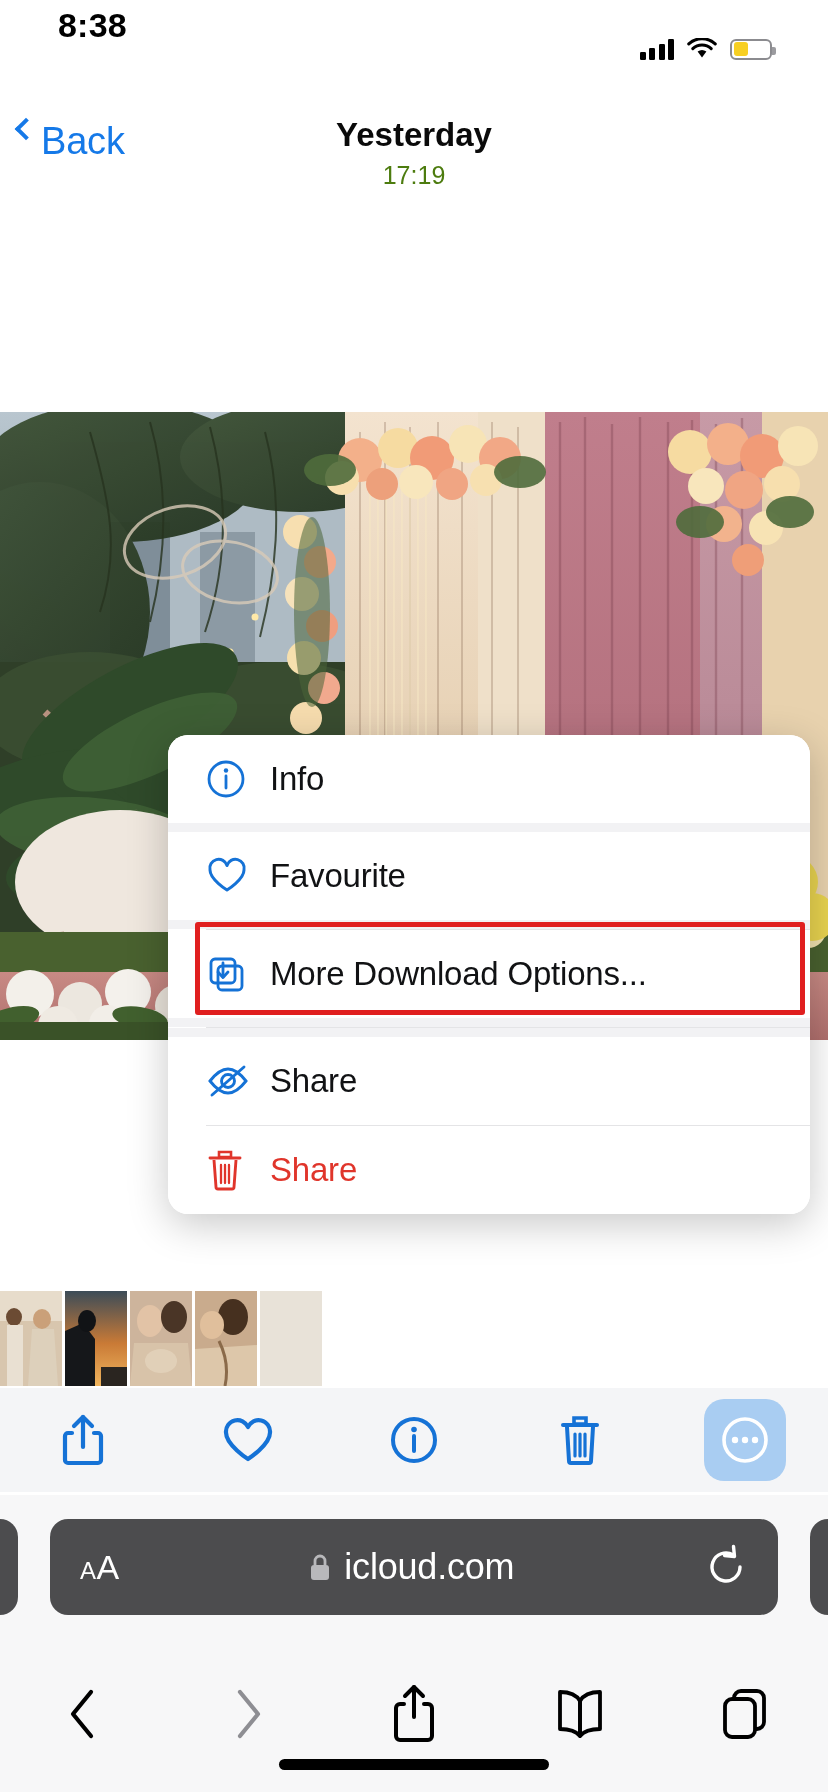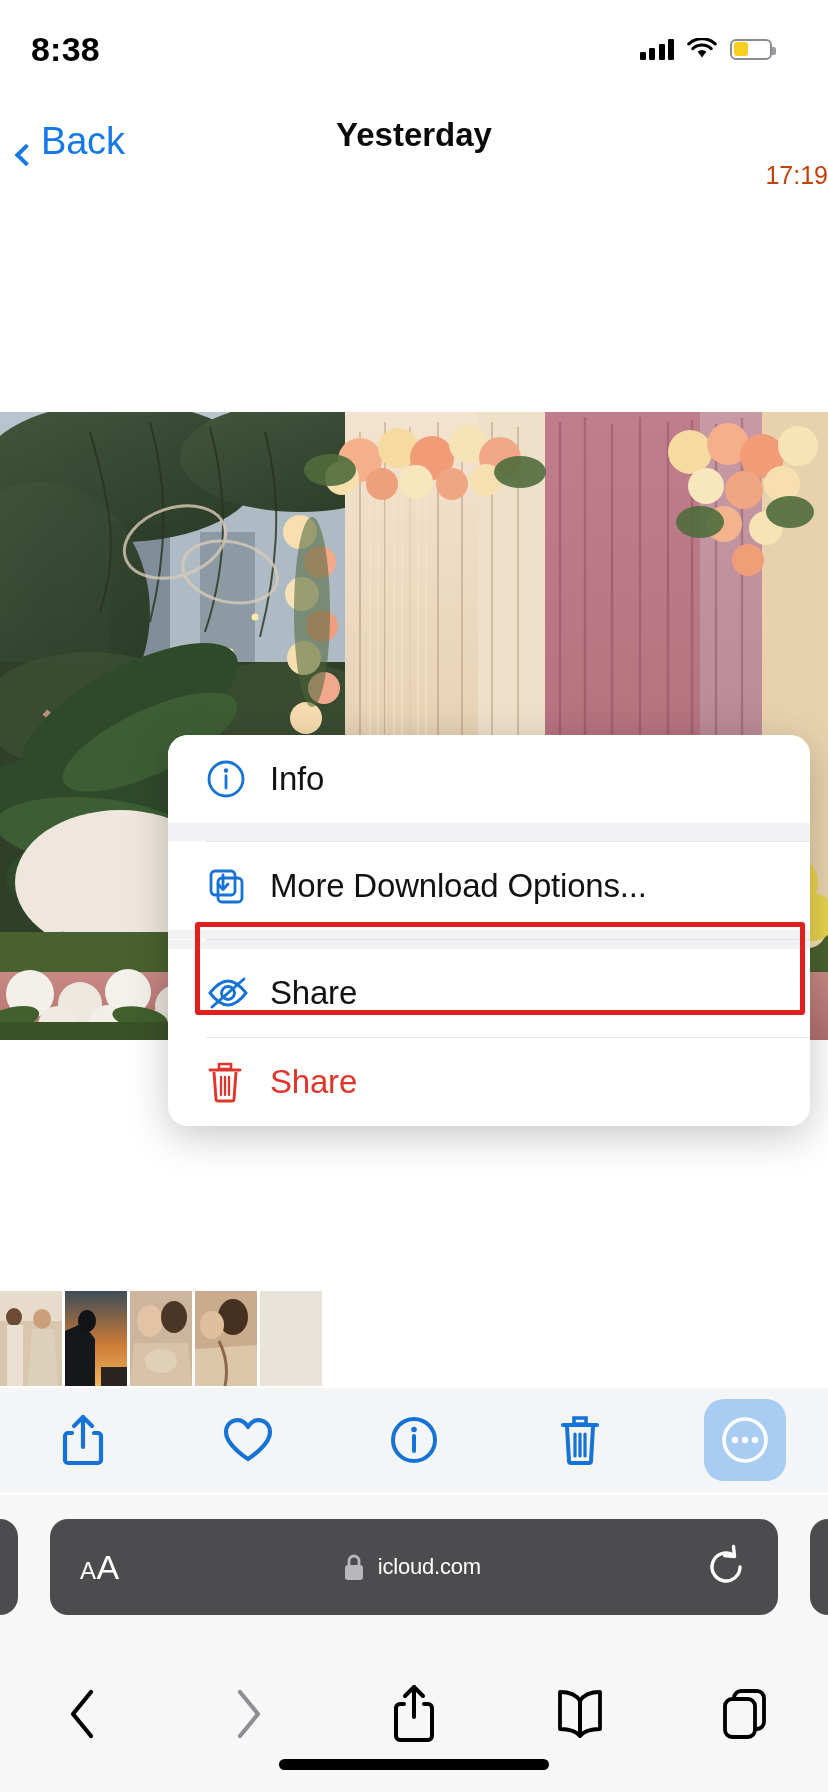--- a/index.html
+++ b/index.html
@@ -7,22 +7,22 @@
     width: 828px; height: 1792px;
     background: #ffffff;
     font-family: "Liberation Sans", sans-serif;
     overflow: hidden;
   }
   #screen { position: relative; width: 828px; height: 1792px; background:#fff; }
 
   
   .statusbar {
     position: absolute; top: 0; left: 0; width: 828px; height: 92px;
-    display: flex; align-items: center; justify-content: space-between;
-    padding: 0 56px 0 31px;
+    display: flex; justify-content: space-between;
+    padding: 0 56px 0 58px;
   }
   .status-time {
     font-size: 34px; font-weight: 700; color: #000; letter-spacing: 0.2px;
     font-family: "Liberation Sans", sans-serif; padding-top:6px;
   }
   .status-right { display: flex; align-items: center; gap: 13px; padding-top:6px;}
   .sig { display: flex; align-items: flex-end; gap: 3.5px; height: 22px; }
   .sig i { display:block; width: 6px; background:#000; border-radius:1.2px; }
   .sig i:nth-child(1){height:8px;} .sig i:nth-child(2){height:12px;}
   .sig i:nth-child(3){height:16px;} .sig i:nth-child(4){height:21px;}
@@ -35,33 +35,33 @@
     background:#9b9b9f; border-radius:0 2px 2px 0;
   }
   .battery .fill { height:100%; width:42%; background:#f7cf22; border-radius:3px; }
 
   
   .navbar {
     position:absolute; top:92px; left:0; width:828px; height:108px;
   }
   .nav-back {
     position:absolute; left:18px; top:28px;
-    display:flex; align-items:flex-end; gap:4px;
+    display:flex; align-items:flex-start; gap:4px;
     color:#1579e8; font-size:38px; letter-spacing:-0.2px;
   }
   .chev-l {
     display:inline-block; width:16px; height:16px;
     border-left:4.5px solid #1579e8; border-bottom:4.5px solid #1579e8;
     transform: rotate(45deg); margin-right:3px; margin-top:1px;
   }
   .nav-title-wrap {
     position:absolute; left:0; right:0; top:22px; text-align:center;
   }
   .nav-title { font-size:33px; color:#0a0a0a; font-weight:700; line-height:42px; }
-  .nav-sub { font-size:25px; color:#c2410c; line-height:34px; margin-top:2px;text-align:right; }
+  .nav-sub { font-size:25px; color:#4d7c0f; line-height:34px; margin-top:2px; }
 
   
   .photo {
     position:absolute; left:0; top:412px; width:828px; height:628px;
     overflow:hidden; background:#2b2420;
   }
   .photo svg { display:block; width:828px; height:628px; }
 
   
   .below-photo {
@@ -131,21 +131,21 @@
     background:#4c4c4e; border-radius:18px;
     display:flex; align-items:center; padding:0 30px;
   }
   .aa {
     color:#fff; display:flex; align-items:baseline; gap:1px; letter-spacing:-0.5px;
   }
   .aa .s { font-size:24px; } .aa .b { font-size:34px; }
   .url-center {
     flex:1; display:flex; align-items:center; justify-content:center; gap:12px;
   }
-  .url-text { color:#ffffff; font-size:22px; letter-spacing:-0.2px; }
+  .url-text { color:#ffffff; font-size:36px; letter-spacing:-0.2px; }
 
   
   .safari-nav {
     position:absolute; left:0; top:1647px; width:828px; height:145px;
     background:#f7f7f8;
     display:flex; align-items:flex-start; padding-top:22px;
   }
   .sn-btn { flex:1; display:flex; align-items:center; justify-content:center; height:90px; }
   .home-ind {
     position:absolute; left:50%; transform:translateX(-50%); bottom:22px;
@@ -509,20 +509,28 @@
         <svg width="40" height="40" viewBox="0 0 40 40">
           <circle cx="20" cy="20" r="17" stroke="#1572d6" stroke-width="2.8" fill="none"></circle>
           <circle cx="20" cy="11.5" r="2.2" fill="#1572d6"></circle>
           <path d="M20 17 L20 29" stroke="#1572d6" stroke-width="2.8" stroke-linecap="round"></path>
         </svg>
       </span>
       <span class="mi-label">Info</span>
     </div>
     <div class="sep-group"></div>
 
+    <div class="mi">
+      <span class="mi-icon">
+        <svg width="42" height="38" viewBox="0 0 42 38">
+          <path d="M21 33 C21 33 4 22.5 4 13 A8.8 8.8 0 0 1 21 8.5 A8.8 8.8 0 0 1 38 13 C38 22.5 21 33 21 33 Z" stroke="#1572d6" stroke-width="3" fill="none" stroke-linejoin="round"></path>
+        </svg>
+      </span>
+      <span class="mi-label">Favourite</span>
+    </div>
     <div class="sep-group"></div>
 
     <div class="sep-thin"></div>
 
     <div class="mi">
       <span class="mi-icon">
         <svg width="42" height="40" viewBox="0 0 42 40">
           <rect x="12" y="12" width="24" height="24" rx="4" stroke="#1572d6" stroke-width="2.8" fill="none"></rect>
           <rect x="5" y="5" width="24" height="24" rx="4" stroke="#1572d6" stroke-width="2.8" fill="none"></rect>
           <path d="M17 9 L17 23" stroke="#1572d6" stroke-width="2.8" stroke-linecap="round"></path>

